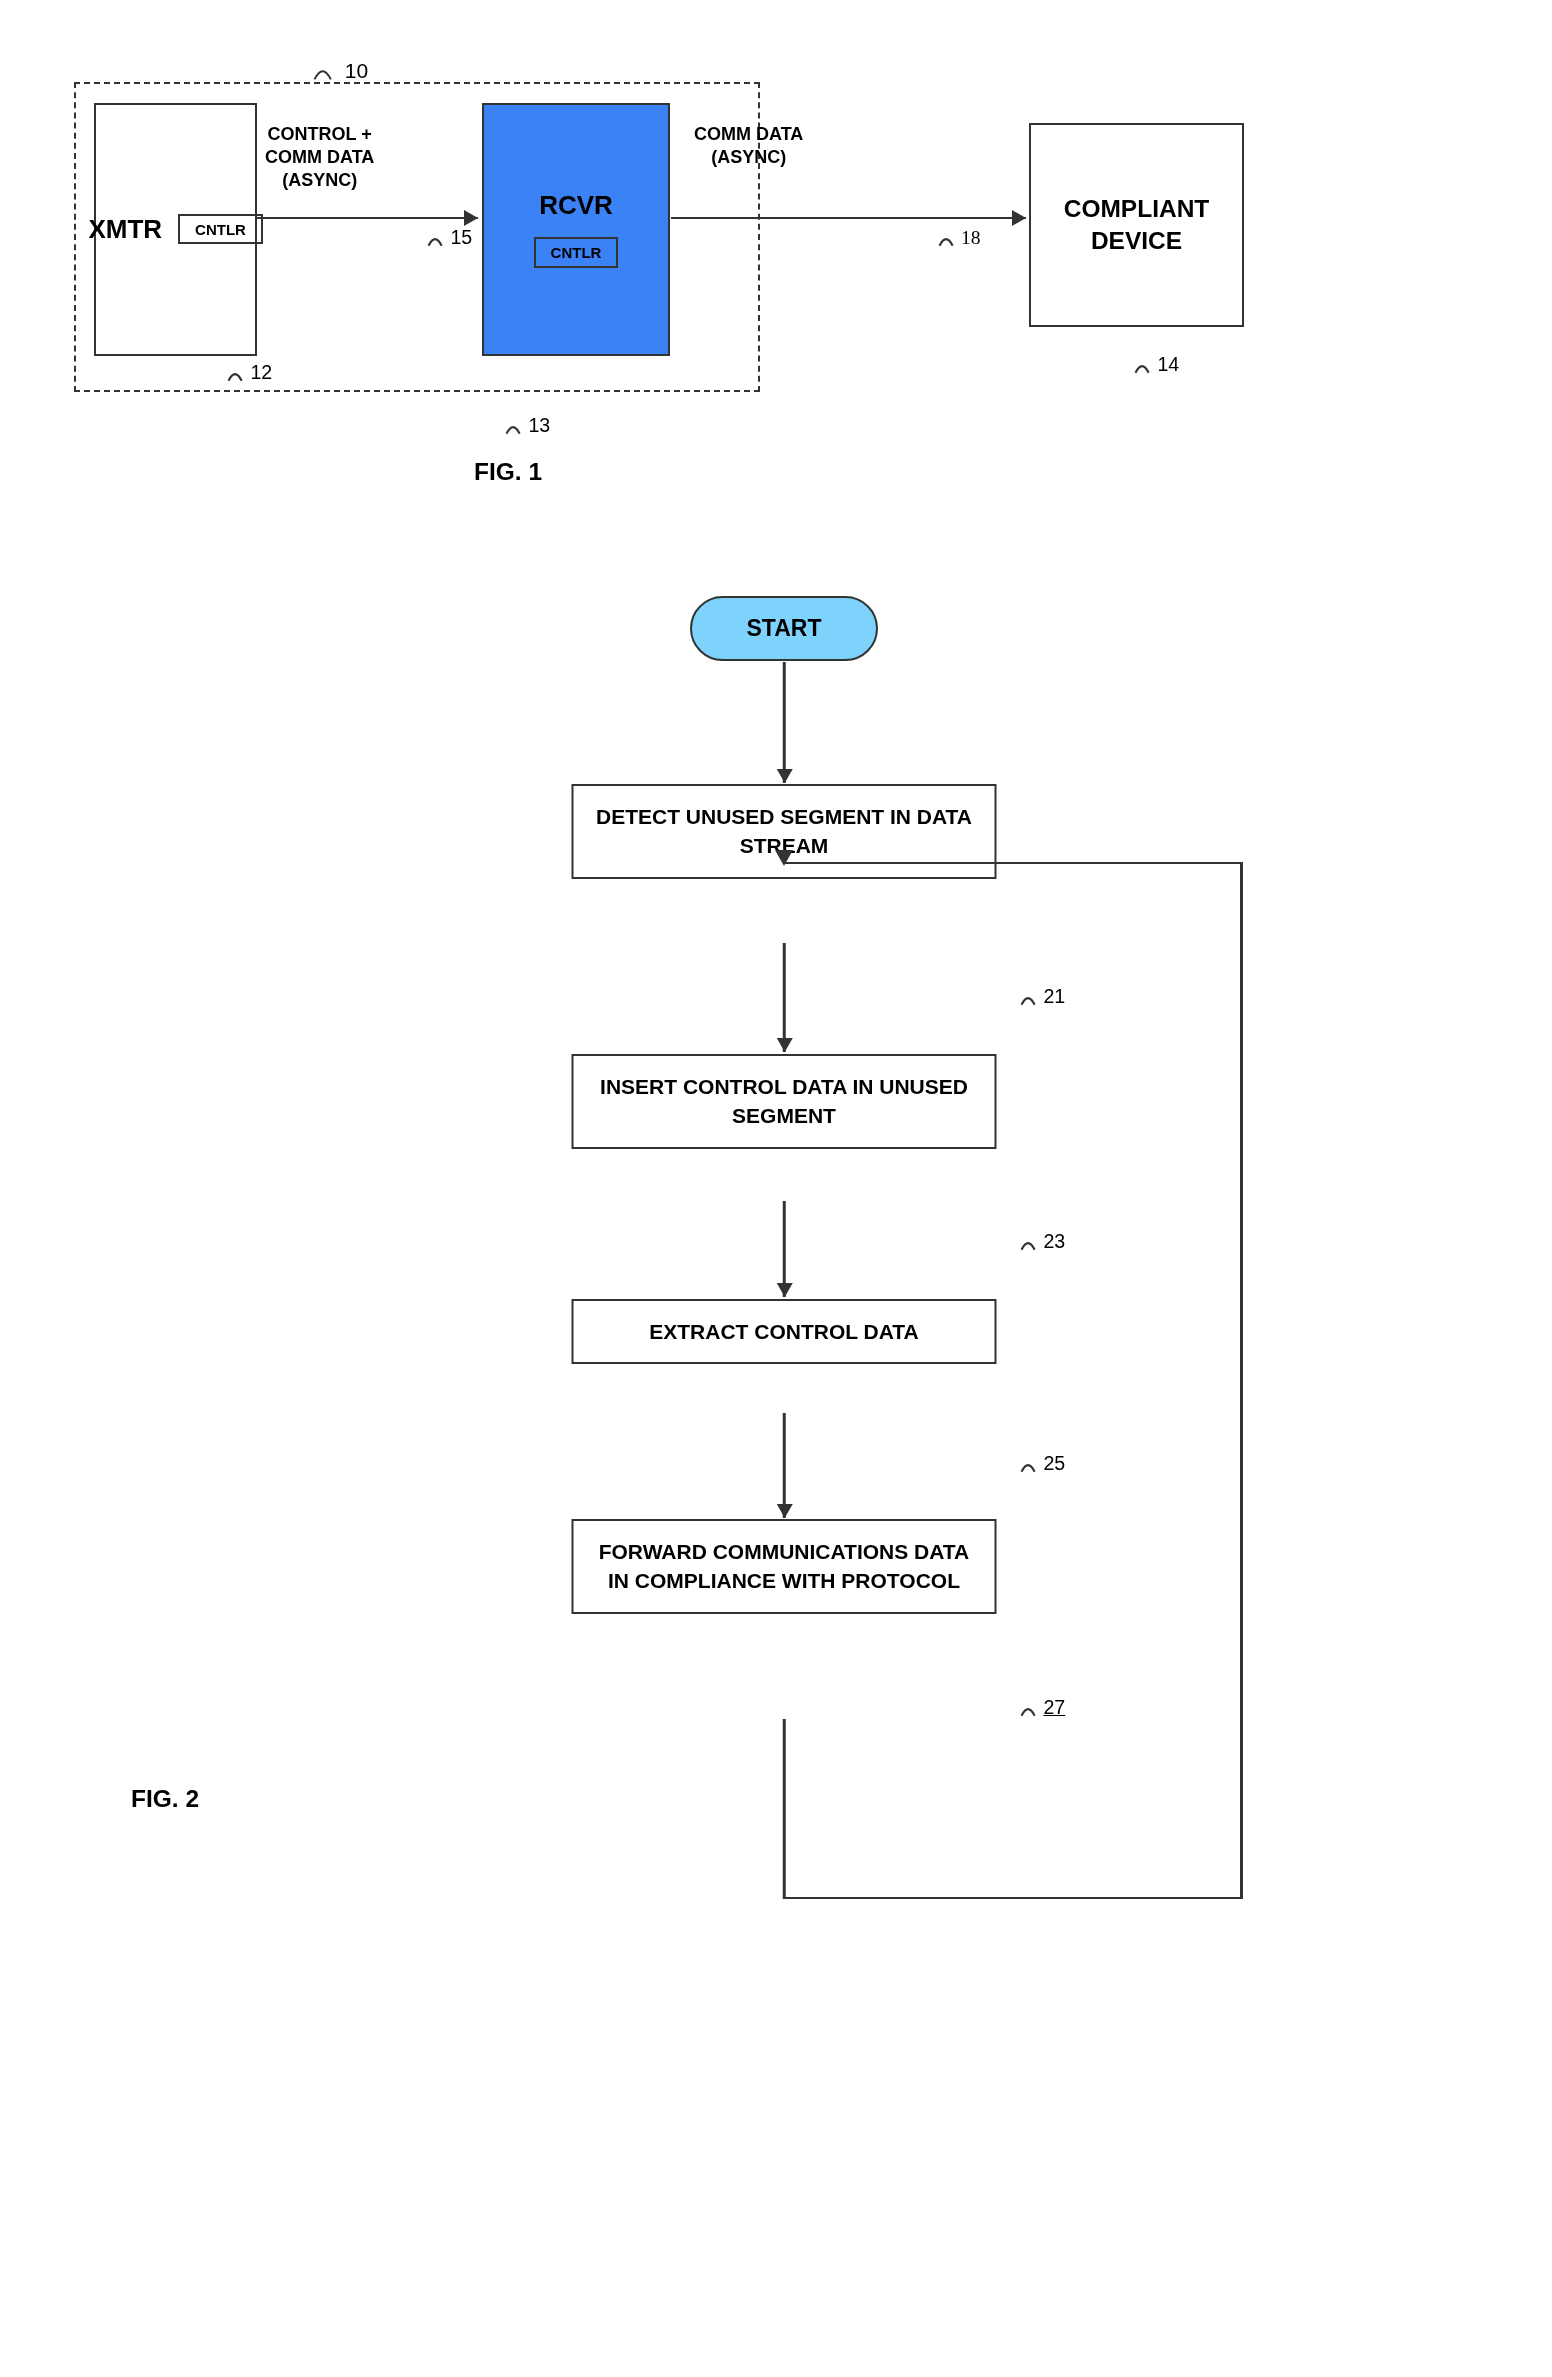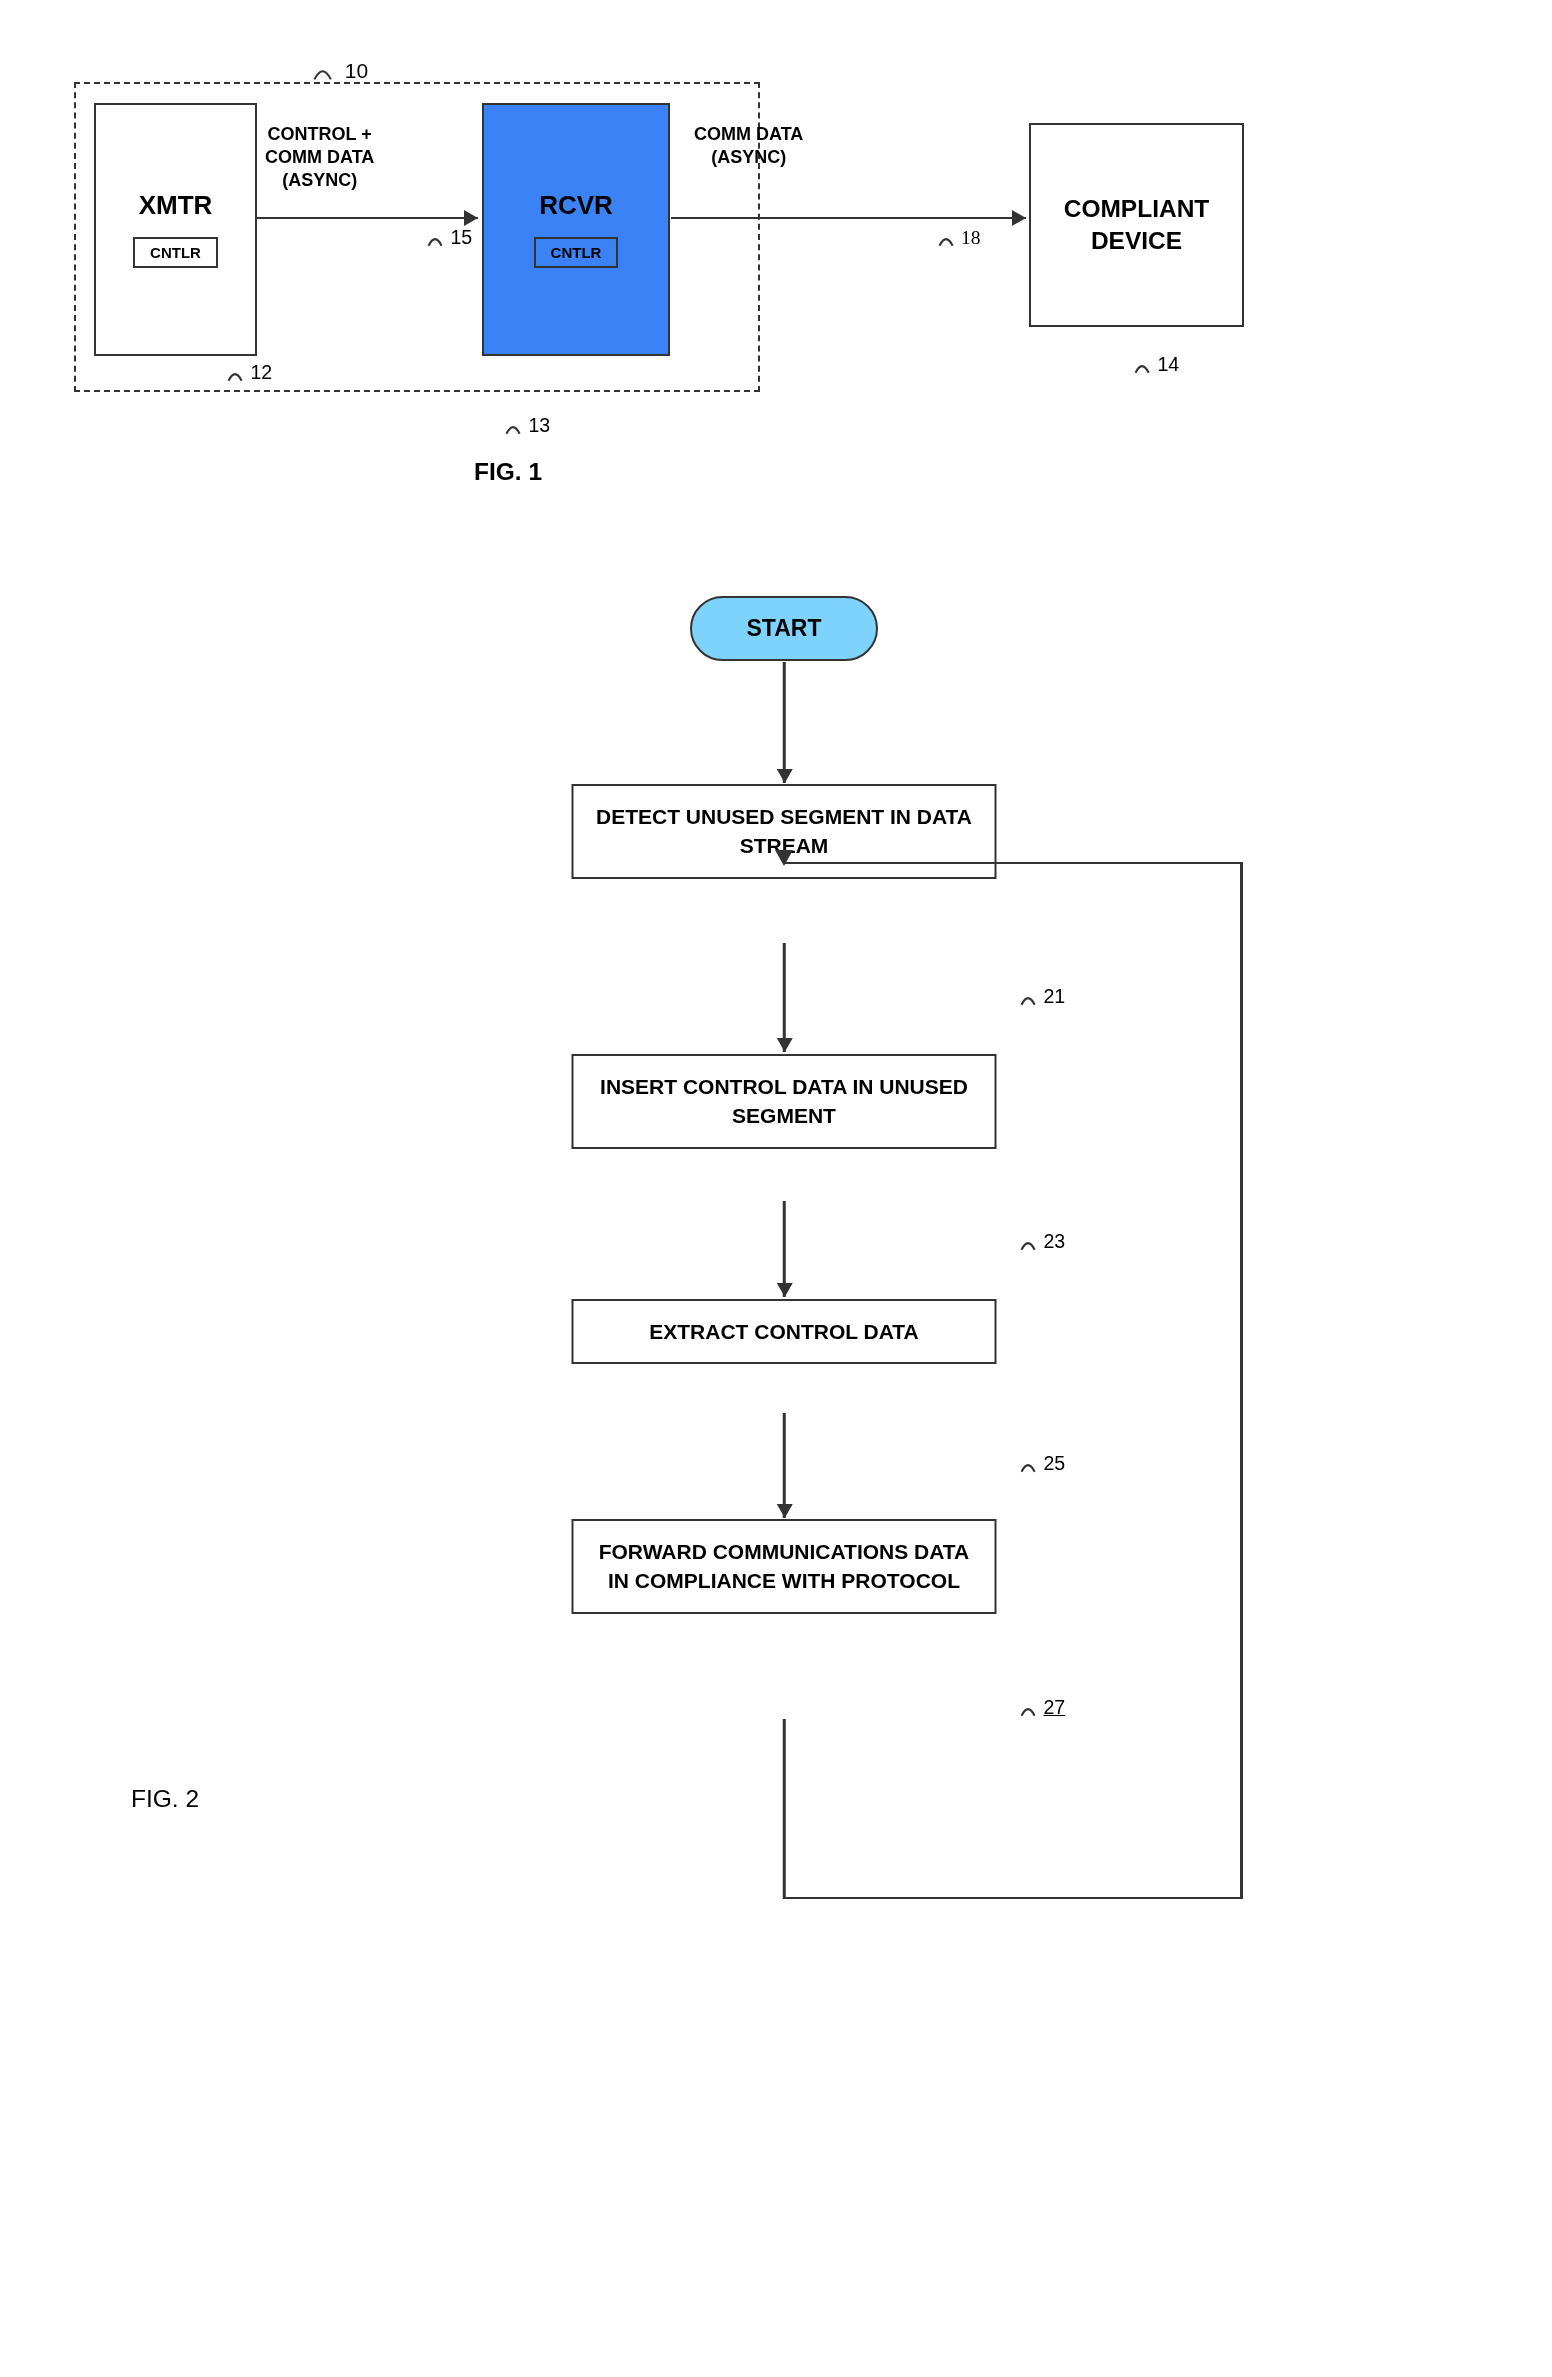--- a/index.html
+++ b/index.html
@@ -40,21 +40,21 @@
 
     
     .xmtr-block {
       position: absolute;
       left: 45px;
       top: 45px;
       width: 163px;
       height: 253px;
       border: 2.5px solid #333;
       display: flex;
-      flex-direction: column;
+      flex-direction: row;
       align-items: center;
       justify-content: center;
       gap: 16.3px;
       background: #fff;
     }
 
     .xmtr-label {
       font-size: 26px;
       font-weight: bold;
     }
@@ -494,18 +494,18 @@
       </div>
 
       <div style="position:absolute; left:calc(50% - 9.4px); top:270px; width:0; height:0;
                   border-left: 9px solid transparent;
                   border-right: 9px solid transparent;
                   border-top: 16.3px solid #333;">
       </div>
 
     </div>
 
-    <div style="position:absolute; left:82px; bottom:-8.2px; font-size:24.5px; font-weight:normal;">FIG. 2</div>
+    <div style="position:absolute; left:82px; bottom:-8.2px; font-size:24.5px; font-weight:bold;">FIG. 2</div>
 
   </div>
 
 </div>
 
 
 </body></html>

